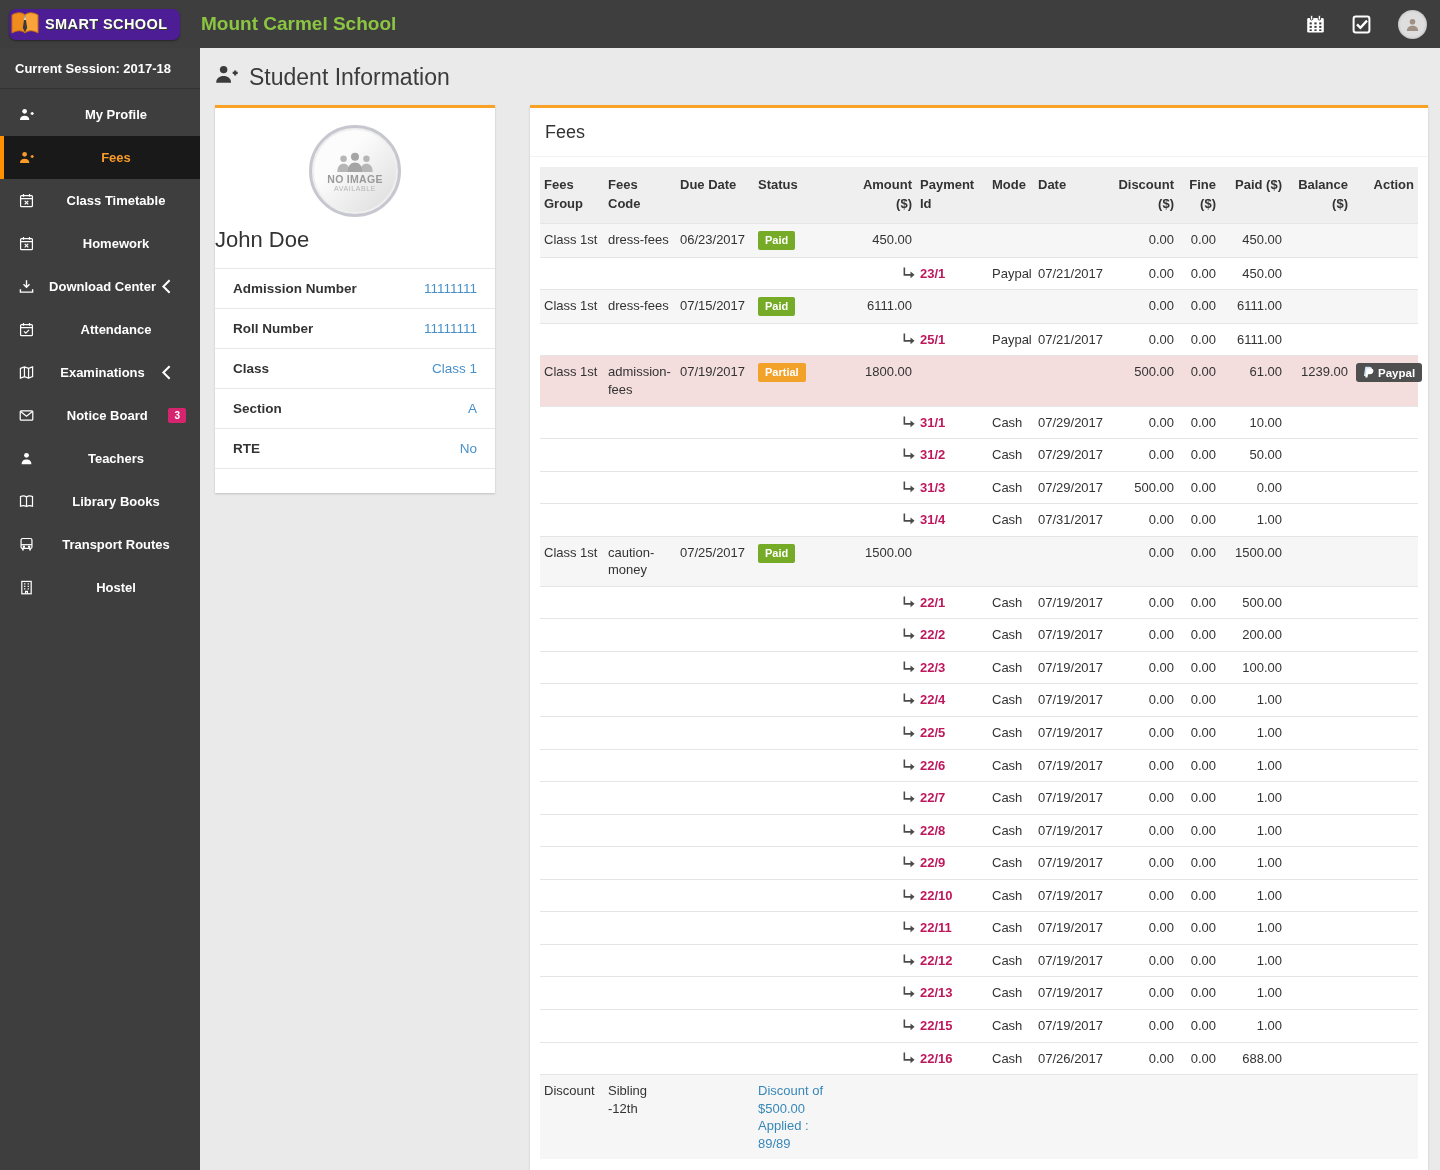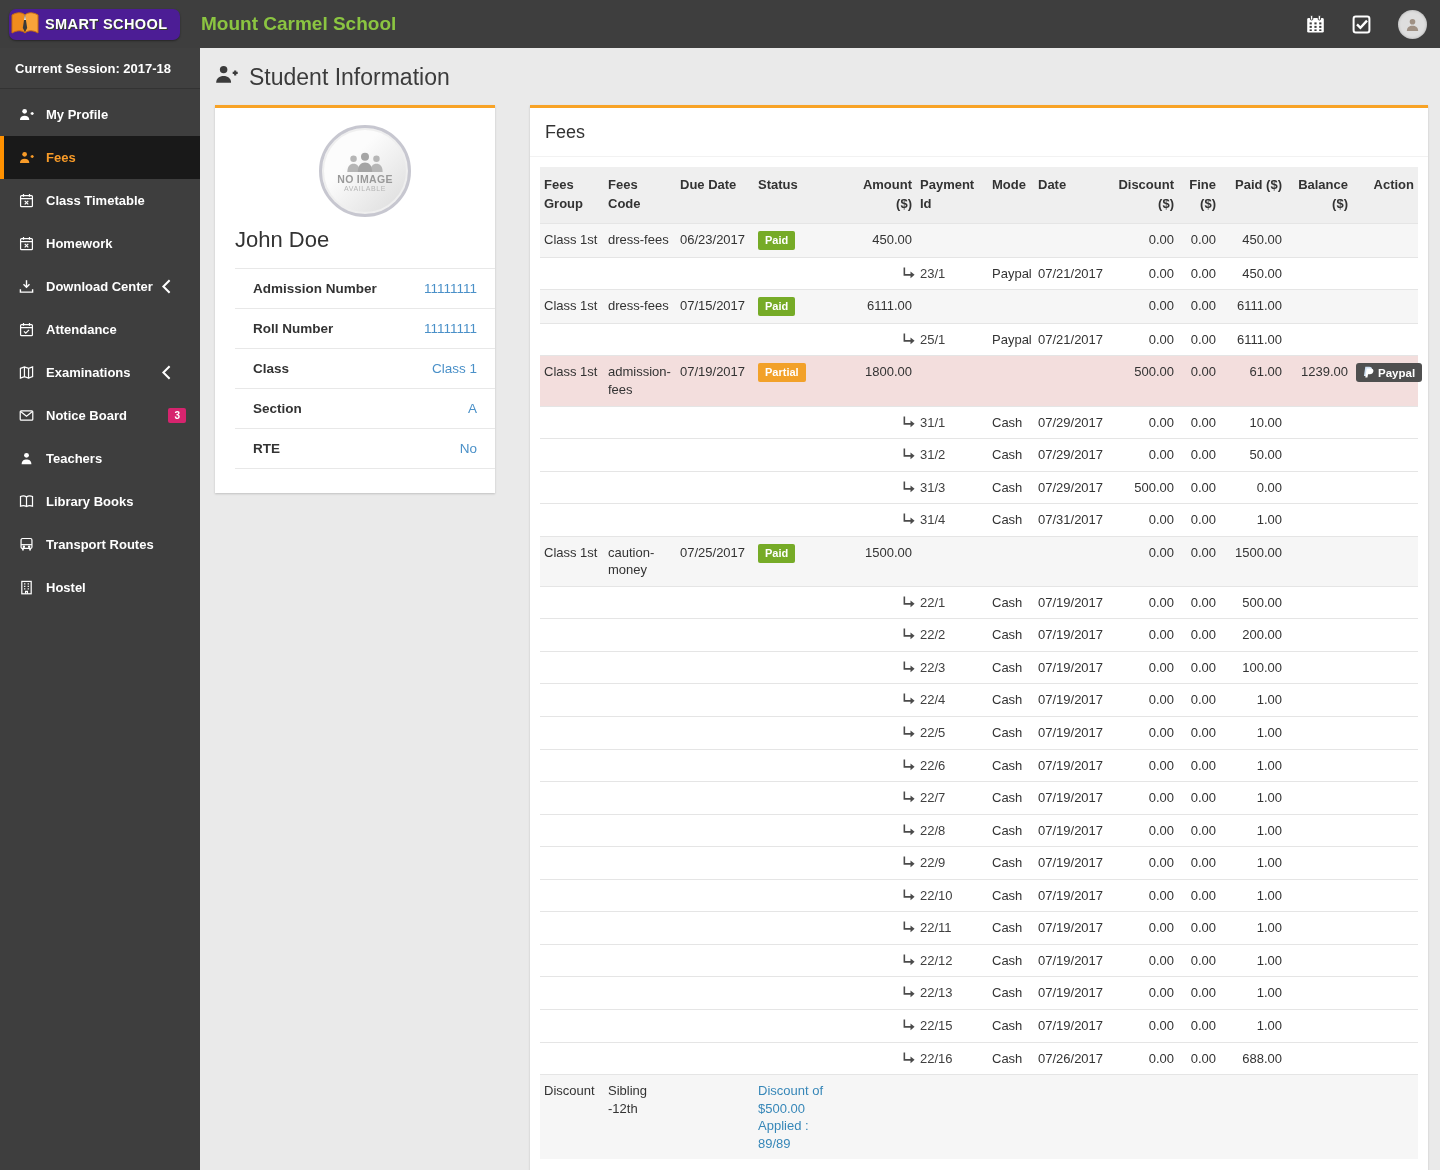--- a/index.html
+++ b/index.html
@@ -26,37 +26,37 @@
   .hicon { display:inline-flex; cursor:pointer; }
   .avatar-circle {
     width:29px; height:29px; border-radius:50%; background:#dedede; cursor:pointer;
     display:flex; align-items:center; justify-content:center; overflow:hidden;
     box-shadow:inset 0 0 3px rgba(0,0,0,.25);
   }
   
   .sidebar { position:absolute; top:48px; left:0; bottom:0; width:200px; background:#3e3e3e; color:#fff; }
   .session { padding:13px 15px 12px; font-size:13px; font-weight:bold; border-bottom:1px solid #333;
     background:#404040; }
-  .menu { padding-top:4px; }
+  .menu { padding-top:4px;text-align:center; }
   .side-item {
     display:flex; align-items:center; height:43px; padding:0 14px 0 15px; font-size:13px;
     font-weight:bold; cursor:pointer; border-left:4px solid transparent;
   }
   .side-item svg { width:15px; height:15px; margin-right:12px; flex:0 0 15px; }
   .side-item .lbl { flex:1; }
   .side-item.active { background:#191919; border-left-color:#ff9100; color:#f89b28; }
   .badge-count { background:#d6246e; color:#fff; font-size:10px; font-weight:bold;
     padding:2px 6px; border-radius:2px; }
   
   .main { position:absolute; left:200px; top:48px; right:0; bottom:0; }
   .page-title { display:flex; align-items:center; gap:11px; padding:15px 15px 13px; font-size:23px; color:#3b3b3b; }
   .content { display:flex; align-items:flex-start; padding:0 12px 0 15px; gap:35px; }
   .card { background:#fff; border-top:3px solid #f8a326; box-shadow:0 1px 2px rgba(0,0,0,.18); }
   
-  .student-card { flex:0 0 280px; width:280px; padding-bottom:24px;padding-left:20px; }
+  .student-card { flex:0 0 280px; width:280px; padding-bottom:24px; }
   .photo-wrap { padding-top:17px; display:flex; justify-content:center; }
   .photo {
     width:92px; height:92px; border-radius:50%; border:3px solid #c7c7d0;
     background:linear-gradient(135deg,#fcfcfc 35%,#dadada);
     display:flex; flex-direction:column; align-items:center; justify-content:center;
     box-shadow:inset 0 0 0 2px #efefef;
   }
   .photo .ni { font-size:10.5px; font-weight:bold; color:#999; margin-top:1px; letter-spacing:.3px; }
   .photo .av { font-size:7px; color:#b5b5b5; letter-spacing:.6px; }
   .s-name { font-size:22px; color:#333; padding:10px 0 15px; }
@@ -75,21 +75,21 @@
   tbody tr { border-top:1px solid #e5e5e5; }
   .r { text-align:right; }
   .nw { white-space:nowrap; }
   tr.fee { background:#f6f6f6; }
   tr.fee.hl { background:#f3dedd; }
   tr.pay { background:#fff; }
   tr.disc { background:#f6f6f6; }
   .badge { display:inline-block; color:#fff; font-size:11px; font-weight:bold; padding:2px 7px; border-radius:2px; }
   .badge.paid { background:#76ab27; }
   .badge.partial { background:#f2a129; }
-  .plink { color:#404040; text-decoration:none; cursor:pointer; }
+  .plink { color:#be185d; text-decoration:none; cursor:pointer;font-weight:bold; }
   .elb { margin-left:-19px; margin-right:4px; vertical-align:-1px; }
   .disc-text { white-space:pre-line; }
   .disc-text.blue { color:#3787b8; }
   .pp-btn { display:inline-flex; align-items:center; gap:4px; background:#4f4f4f; color:#fff;
     border:none; border-radius:3px; font-size:11.5px; font-weight:bold; padding:3px 7px;
     cursor:pointer; font-family:inherit; }
 </style>
 </head>
 <body>
 

